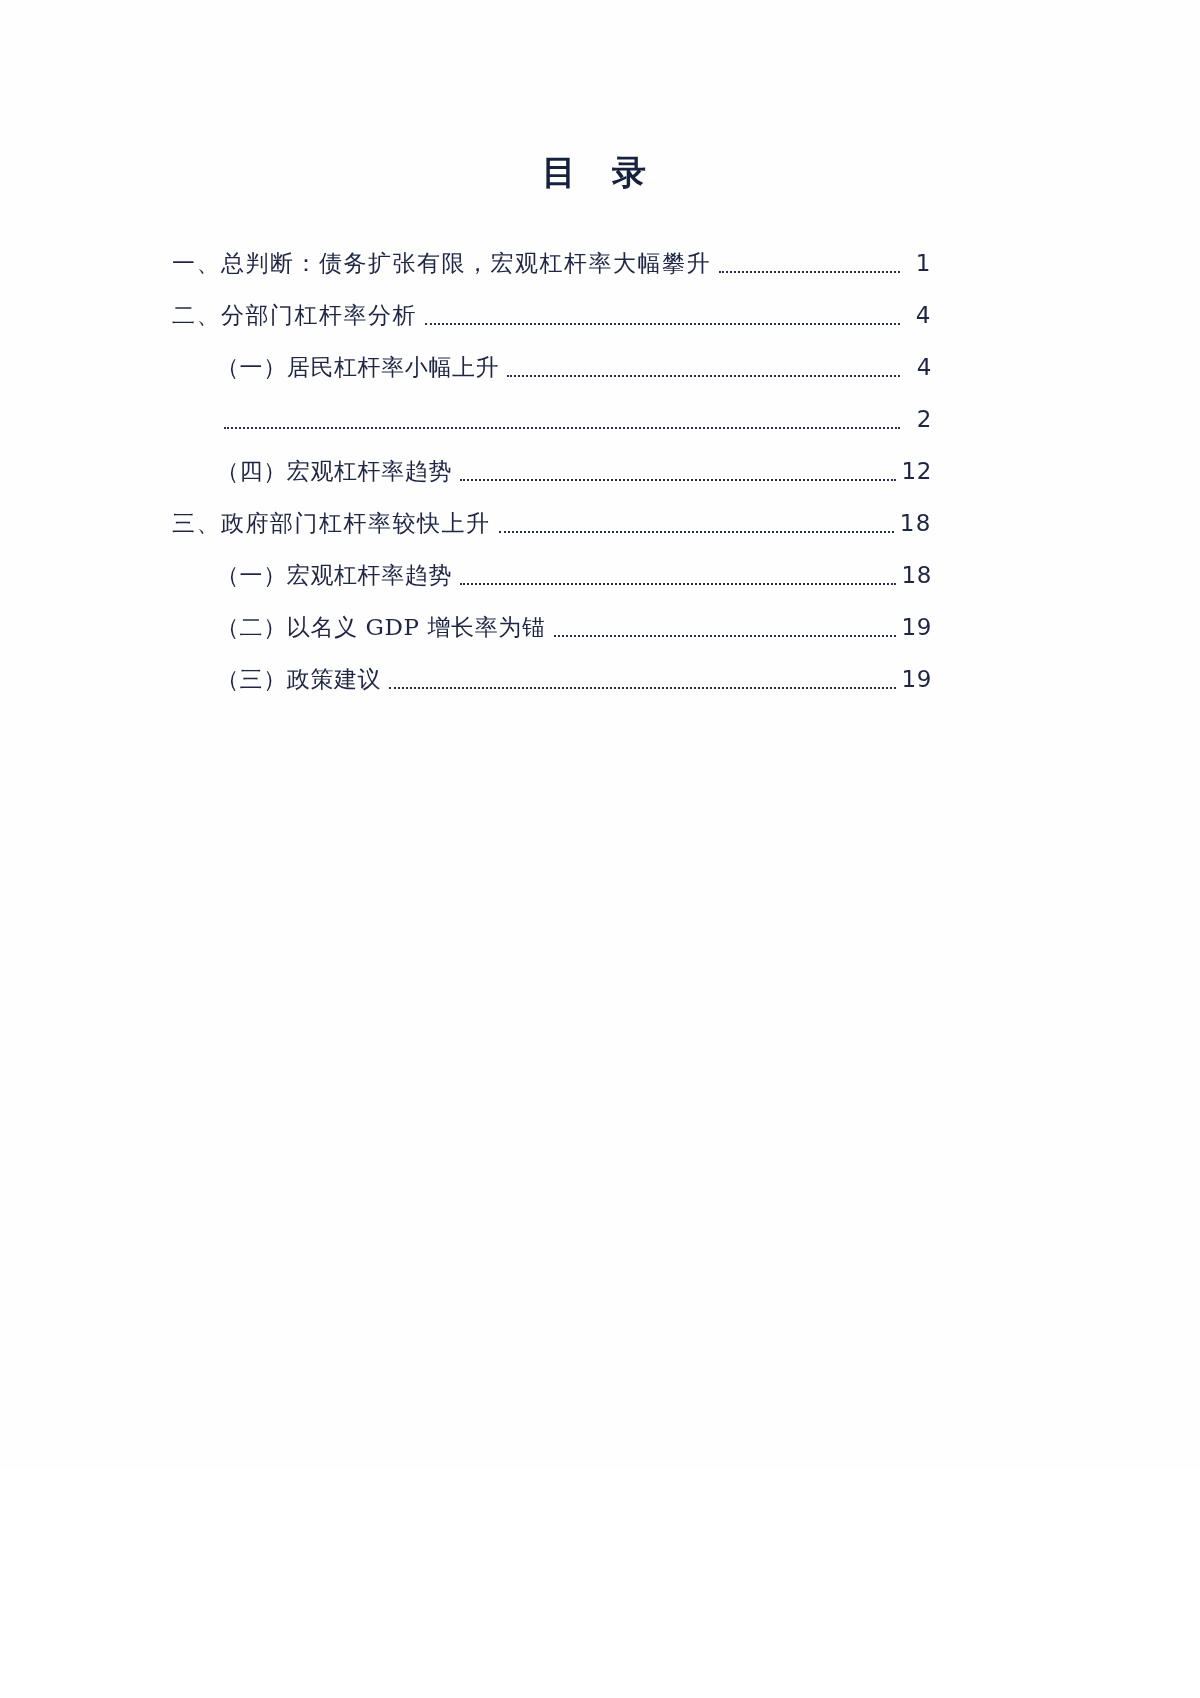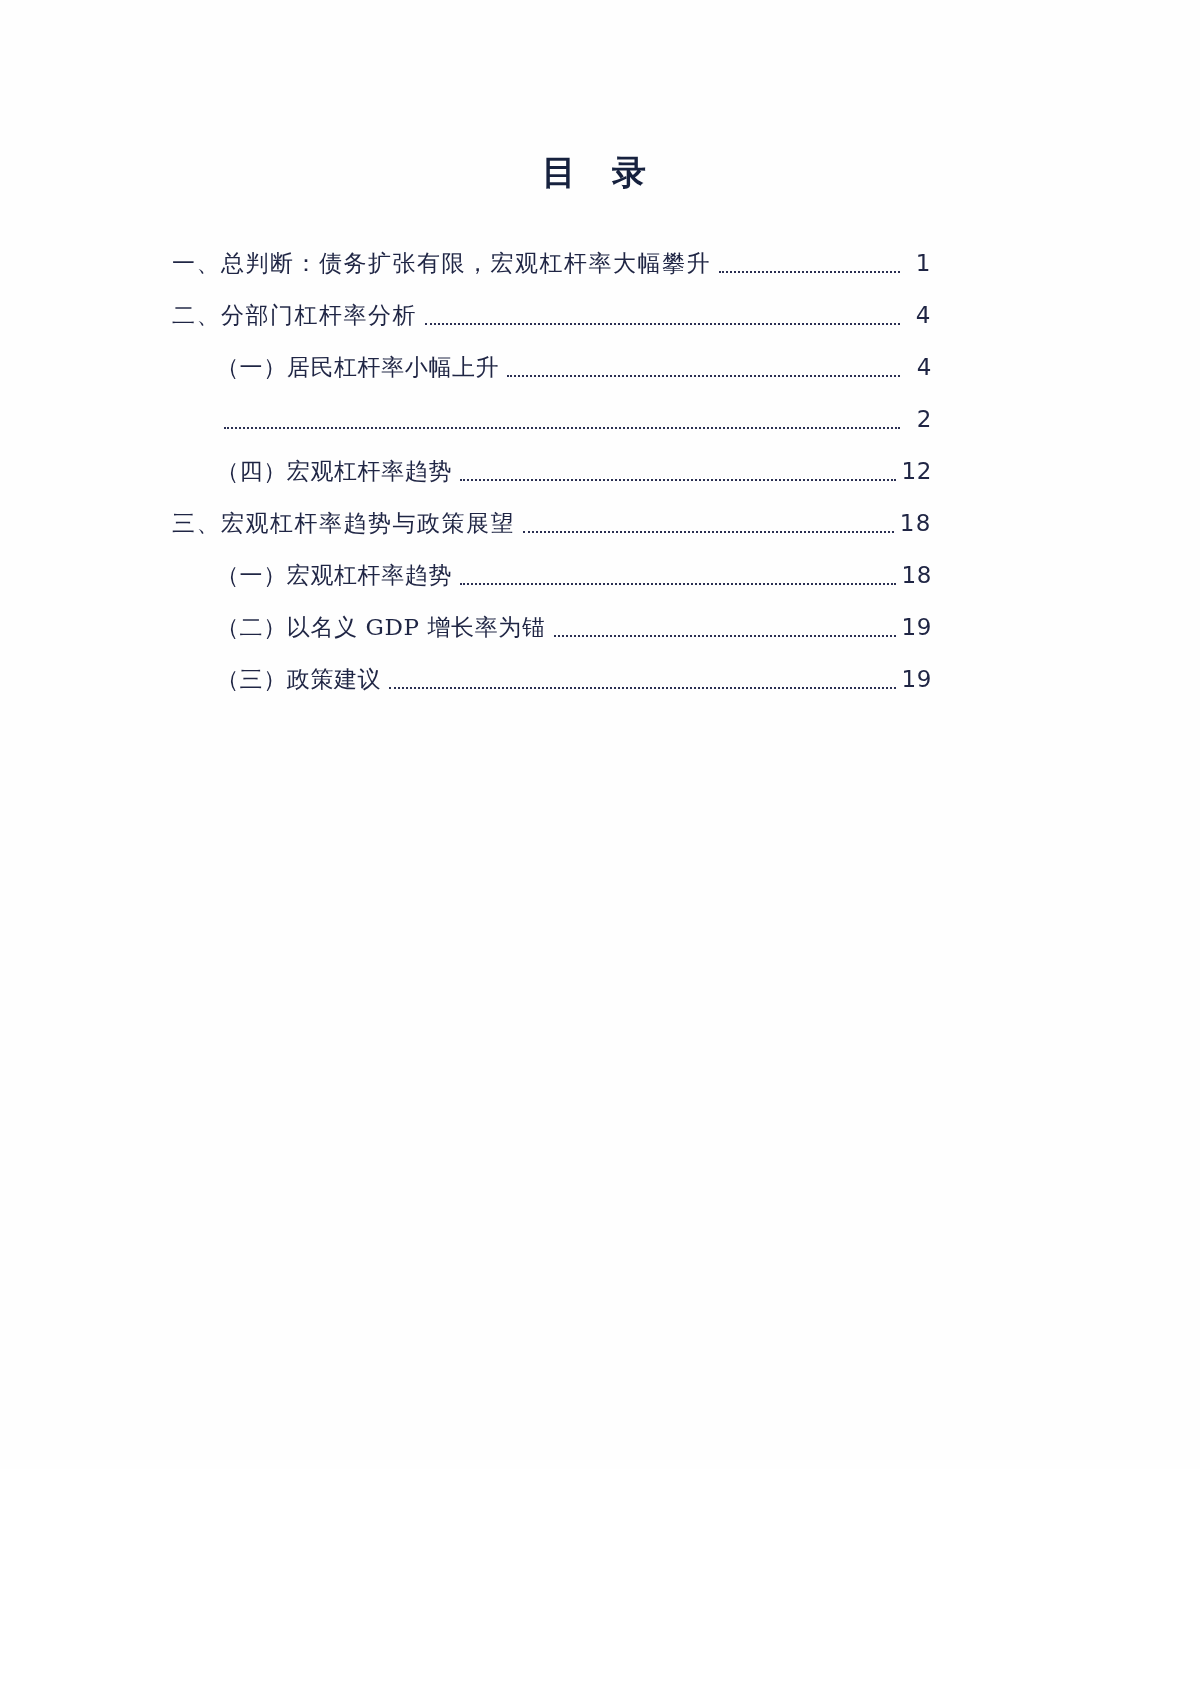--- a/index.html
+++ b/index.html
@@ -103,21 +103,21 @@
       <li class="toc-entry level-2">
         <span class="toc-dots"></span>
         <span class="toc-page">2</span>
       </li>
       <li class="toc-entry level-2">
         <span class="toc-text">（四）宏观杠杆率趋势</span>
         <span class="toc-dots"></span>
         <span class="toc-page">12</span>
       </li>
       <li class="toc-entry level-1">
-        <span class="toc-text">三、宏观杠杆率趋势与政策展望</span>
+        <span class="toc-text">三、政府部门杠杆率较快上升</span>
         <span class="toc-dots"></span>
         <span class="toc-page">18</span>
       </li>
       <li class="toc-entry level-2">
         <span class="toc-text">（一）宏观杠杆率趋势</span>
         <span class="toc-dots"></span>
         <span class="toc-page">18</span>
       </li>
       <li class="toc-entry level-2">
         <span class="toc-text">（二）以名义 GDP 增长率为锚</span>

